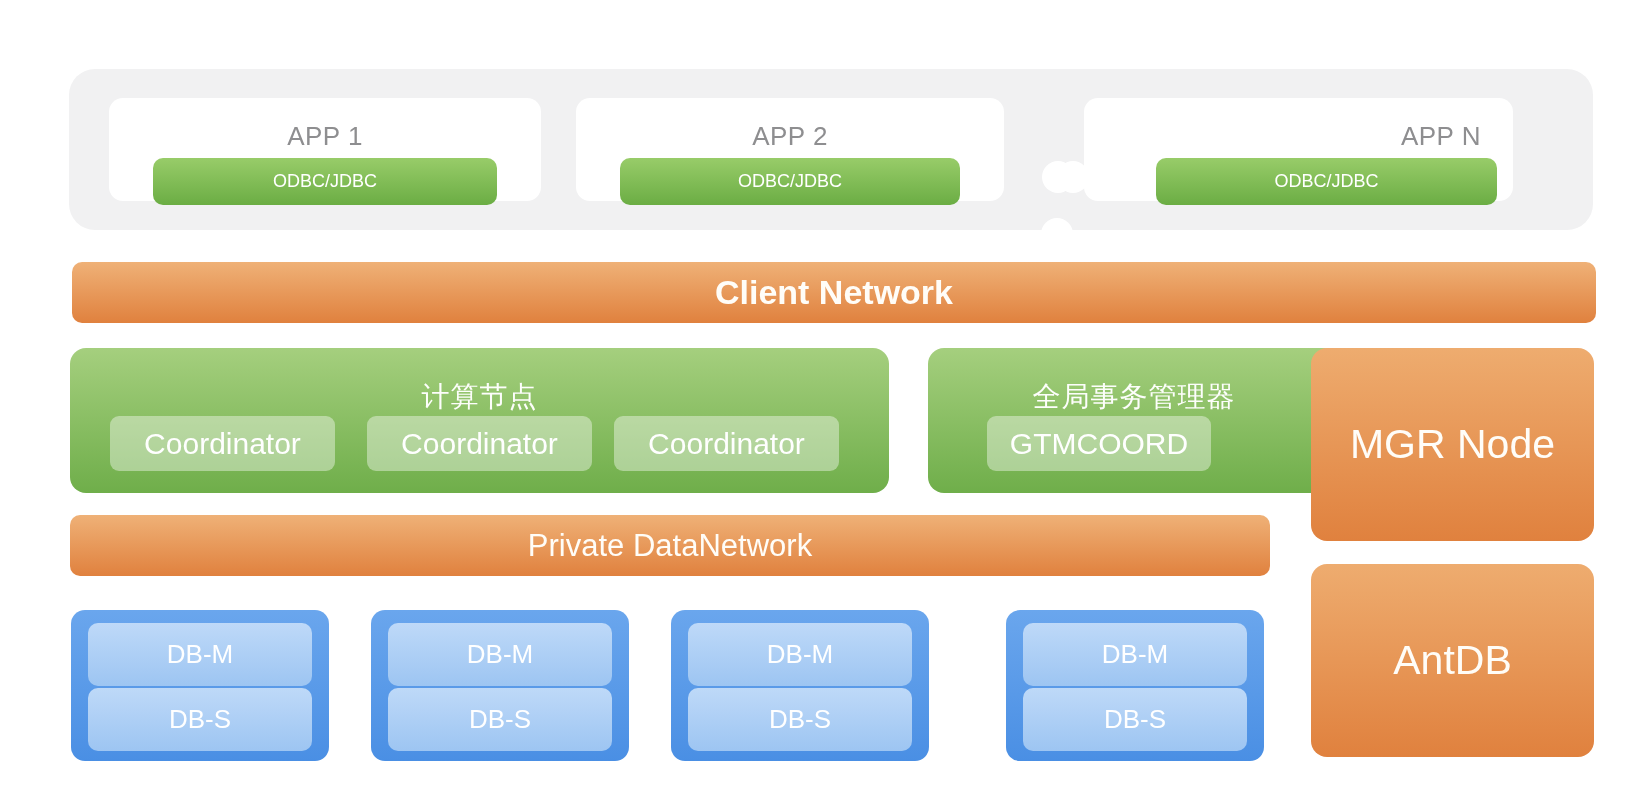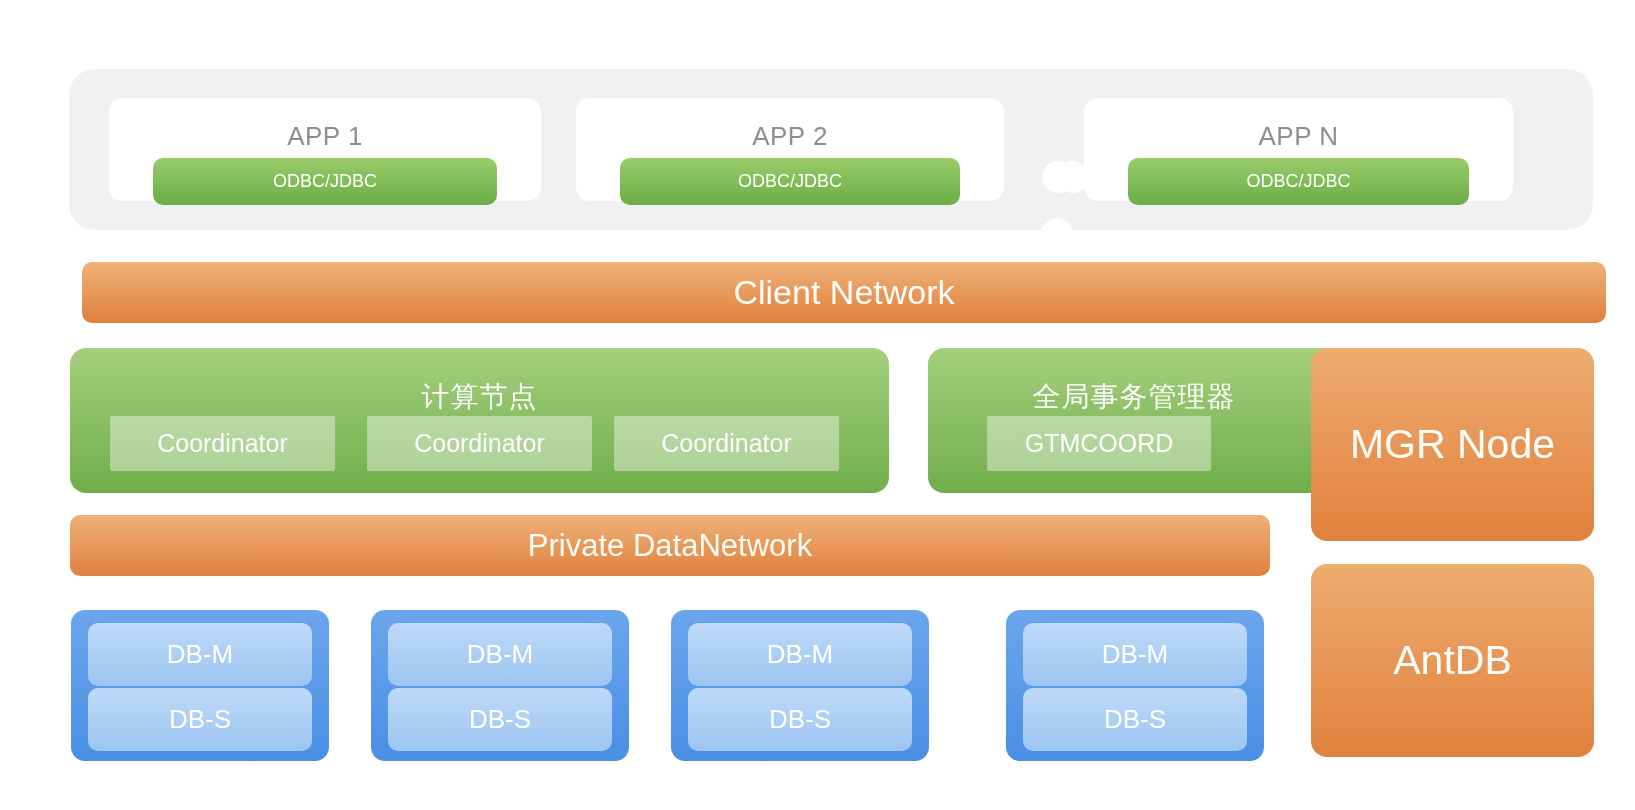--- a/index.html
+++ b/index.html
@@ -19,21 +19,21 @@
     border-radius: 26px;
   }
   .app-card {
     position: absolute; top: 29px; height: 103px;
     background: #ffffff;
     border-radius: 14px;
     display: flex; flex-direction: column; align-items: center;
   }
   .app-card-1 { left: 40px;  width: 432px; }
   .app-card-2 { left: 507px; width: 428px; text-align: center; }
-  .app-card-n { left: 1015px; width: 429px; }
+  .app-card-n { left: 1015px; width: 429px; align-items: flex-end; }
   .app-label {
     height: 44px; display: flex; align-items: center; justify-content: center;
     color: #8e8e90; font-size: 26px; letter-spacing: 0.5px;
   }
   .odbc-btn {
     width: calc(100% - 56px); height: 47px;
     border-radius: 10px;
     background: linear-gradient(180deg, #98cc69 0%, #6bad44 100%);
     color: #ffffff; font-size: 18px;
     display: flex; align-items: center; justify-content: center;
@@ -47,22 +47,23 @@
   .dot-3 { left: 972px; top: 149px; }
 
   
   .net-bar {
     border-radius: 10px;
     background: linear-gradient(180deg, #efb177 0%, #e0813e 100%);
     color: #fffdf8;
     display: flex; align-items: center; justify-content: center;
   }
   .client-network {
-    left: 66px; top: 246px; width: 1524px; height: 61px;
+    left: 56px; top: 246px; width: 1524px; height: 61px;
     font-size: 34px;
+    font-weight: bold;
   }
   .private-network {
     left: 54px; top: 499px; width: 1200px; height: 61px;
     font-size: 31px;
   }
 
   
   .green-box {
     background: linear-gradient(180deg, #a5cf7e 0%, #6fae4a 100%);
     border-radius: 16px;
@@ -70,23 +71,23 @@
   }
   .compute-box { left: 54px; top: 332px; width: 819px; height: 145px; }
   .gtm-box     { left: 912px; top: 332px; width: 412px; height: 145px; }
   .green-title {
     position: absolute; left: 0; right: 0; top: 14px;
     text-align: center; font-size: 28px; color: #fdfefb;
     letter-spacing: 1px;
   }
   .sub-btn {
     position: absolute; top: 68px; height: 55px;
-    border-radius: 2px;
+    border-radius: 9px;
     background: rgba(255, 255, 255, 0.40);
-    color: #ffffff; font-size: 25px;
+    color: #ffffff; font-size: 30px;
     display: flex; align-items: center; justify-content: center;
   }
   .coord-1 { left: 40px;  width: 225px; }
   .coord-2 { left: 297px; width: 225px; }
   .coord-3 { left: 544px; width: 225px; }
   .gtm-btn { left: 59px;  width: 224px; }
 
   
   .orange-box {
     background: linear-gradient(180deg, #eeac6f 0%, #e0813e 100%);

